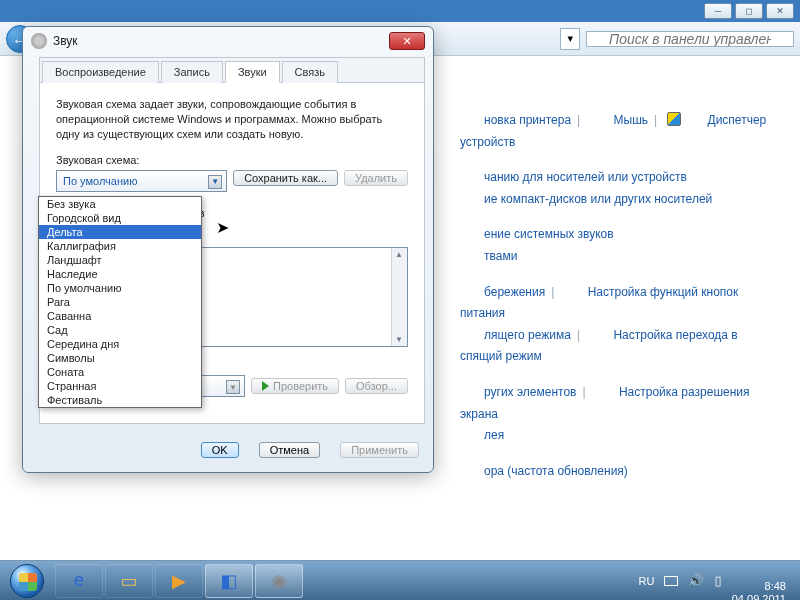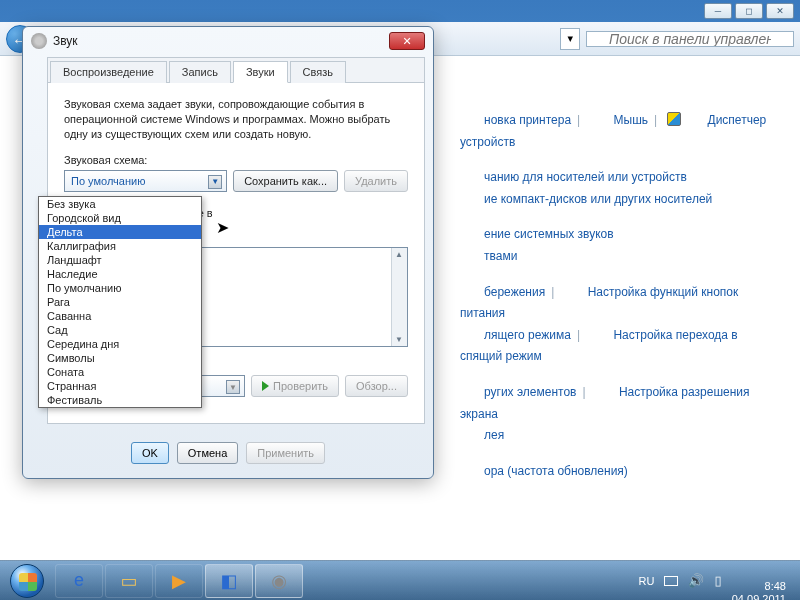--- a/index.html
+++ b/index.html
@@ -19,40 +19,40 @@
   .cp-body a { color:#1a5aa8; text-decoration:none; cursor:pointer;margin-left:24px; }
   .cp-body .linkrow { margin: 14px 0; line-height: 1.8; }
   .cp-body .sep { color:#9ab; padding:0 6px; }
   .cp-body .shield { display:inline-block; width:14px; height:14px; background: linear-gradient(135deg,#f4d400 0 50%,#2a8dd4 50% 100%); border-radius:2px; vertical-align:-2px; margin-right:3px; border:1px solid #666;}
 
   
   .dlg { position:absolute; left:22px; top:26px; width:412px; background: linear-gradient(#f4f8fc,#e4ecf4); border:1px solid #5a7a9a; border-radius:6px; box-shadow: 0 4px 20px rgba(0,0,0,0.3); }
   .dlg-title { height:28px; display:flex; align-items:center; padding:0 8px; color:#1a1a1a; font-size:12px;}
   .dlg-title .sp-ico { width:16px; height:16px; margin-right:6px; background: radial-gradient(circle,#ccc 30%,#888 100%); border-radius:50%;}
   .dlg-close { margin-left:auto; width:36px; height:18px; background: linear-gradient(#e27878,#c72f2f); border:1px solid #7a1a1a; border-radius:3px; color:#fff; font-size:11px; display:flex;align-items:center;justify-content:center;}
-  .dlg-body { background:#fff; margin: 2px 8px 8px 24px; border:1px solid #bfc9d2; padding:0;}
+  .dlg-body { background:#fff; margin: 2px 8px 8px 16px; border:1px solid #bfc9d2; padding:0;}
   .tabs { display:flex; border-bottom:1px solid #bfc9d2; background:#f0f3f7;}
   .tab { padding:4px 12px; font-size:11px; border:1px solid #bfc9d2; border-bottom:none; margin: 3px 0 -1px 2px; background:#f0f3f7; color:#333; cursor:pointer;}
   .tab.sel { background:#fff; border-bottom:1px solid #fff;}
   .tabpg { padding:14px 16px; font-size:11px; color:#222;}
   .tabpg p { margin:0 0 12px 0; line-height:1.35;}
   .label { display:block; margin-bottom:4px;}
   .cbrow { display:flex; gap:6px; margin-bottom:14px;}
   .combo { flex:1; height:22px; border:1px solid #7a90a6; background: linear-gradient(#fff,#eaf1f8); display:flex; align-items:center; padding:0 6px; font-size:11px; color:#1a5aa8; position:relative;}
   .combo .arr { position:absolute; right:4px; top:4px; width:14px; height:14px; background: linear-gradient(#f0f0f0,#c8d3dd); border:1px solid #7a90a6; display:flex;align-items:center;justify-content:center;font-size:8px;}
-  .btn { height:22px; padding:0 10px; font-size:11px; border:1px solid #8a99a7; background:linear-gradient(#fdfdfd,#e2e6ea); border-radius:3px; display:flex;align-items:center; cursor:pointer;}
+  .btn { height:16px; padding:0 10px; font-size:11px; border:1px solid #8a99a7; background:linear-gradient(#fdfdfd,#e2e6ea); border-radius:3px; display:flex;align-items:center; cursor:pointer;}
   .btn.dis { color:#999; border-color:#c3c9cf;}
   .listbox { height:100px; border:1px solid #7a90a6; background:#fff; margin:4px 0 12px 0; overflow:hidden; position:relative;}
   .listbox .bar { position:absolute; right:0; top:0; bottom:0; width:16px; background:#eef2f6; border-left:1px solid #cbd4dc;}
   .listbox .bar::before{ content:"▲"; position:absolute; top:2px; left:3px; font-size:8px; color:#6a7a8a;}
   .listbox .bar::after{ content:"▼"; position:absolute; bottom:2px; left:3px; font-size:8px; color:#6a7a8a;}
   .li-item { padding:3px 8px; font-size:11px;}
   .srow { display:flex; gap:6px; align-items:center; margin-bottom:12px;}
   .srow .btn .tri { display:inline-block; width:0;height:0;border-left:7px solid #2a9a2a;border-top:5px solid transparent;border-bottom:5px solid transparent;margin-right:4px;}
-  .dlg-btns { display:flex; justify-content:center; gap:8px; padding:10px 14px 14px;}
+  .dlg-btns { display:flex; justify-content:flex-end; gap:20px; padding:10px 14px 14px;}
   .dlg-btns .btn.prim { background:linear-gradient(#eaf6ff,#c1e1fb); border-color:#4a8cc2;}
 
   
   .dd-popup { position:absolute; left:38px; top:196px; width:164px; background:#fff; border:1px solid #666; box-shadow: 2px 2px 6px rgba(0,0,0,0.3); z-index:10;}
   .dd-item { padding:1px 8px; font-size:11px; color:#222; cursor:pointer; white-space:nowrap;}
   .dd-item.hl { background:#2f6fd0; color:#fff;}
   .cursor { position:absolute; left:216px; top:218px; z-index:20; font-size:16px;}
 
   
   .taskbar { position:absolute; left:0; right:0; bottom:0; height:40px; background: linear-gradient(rgba(255,255,255,0.15),rgba(0,0,0,0.15)), linear-gradient(#6a9ac7,#4a7aa8); border-top:1px solid rgba(255,255,255,0.3); display:flex; align-items:center; padding:0 6px 0 0;}

